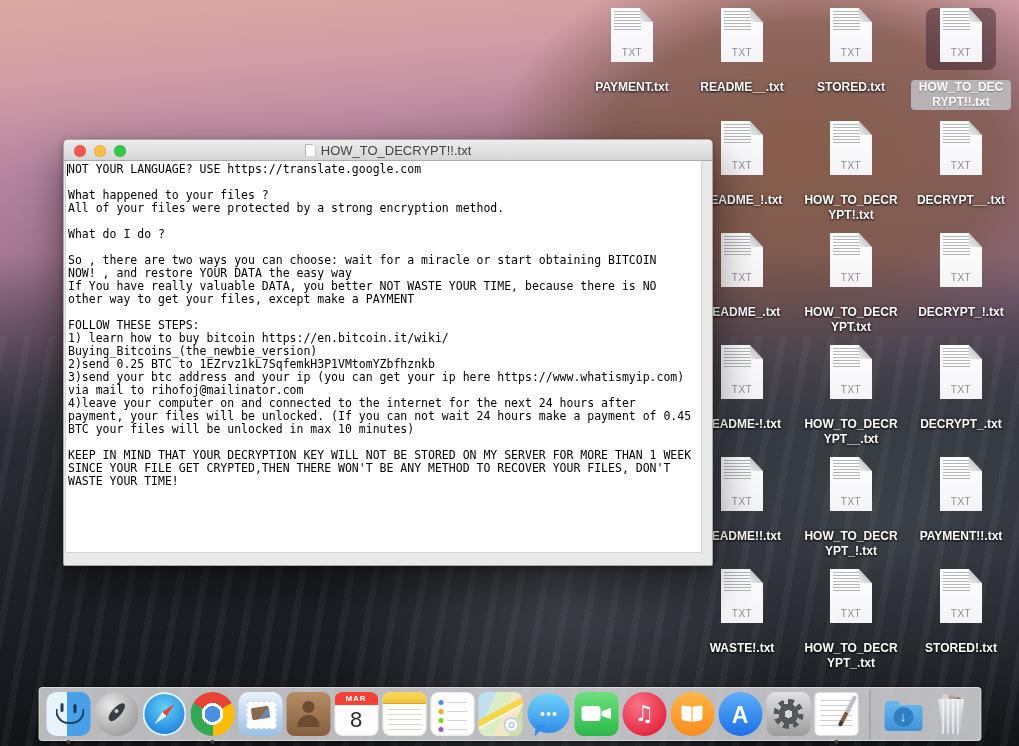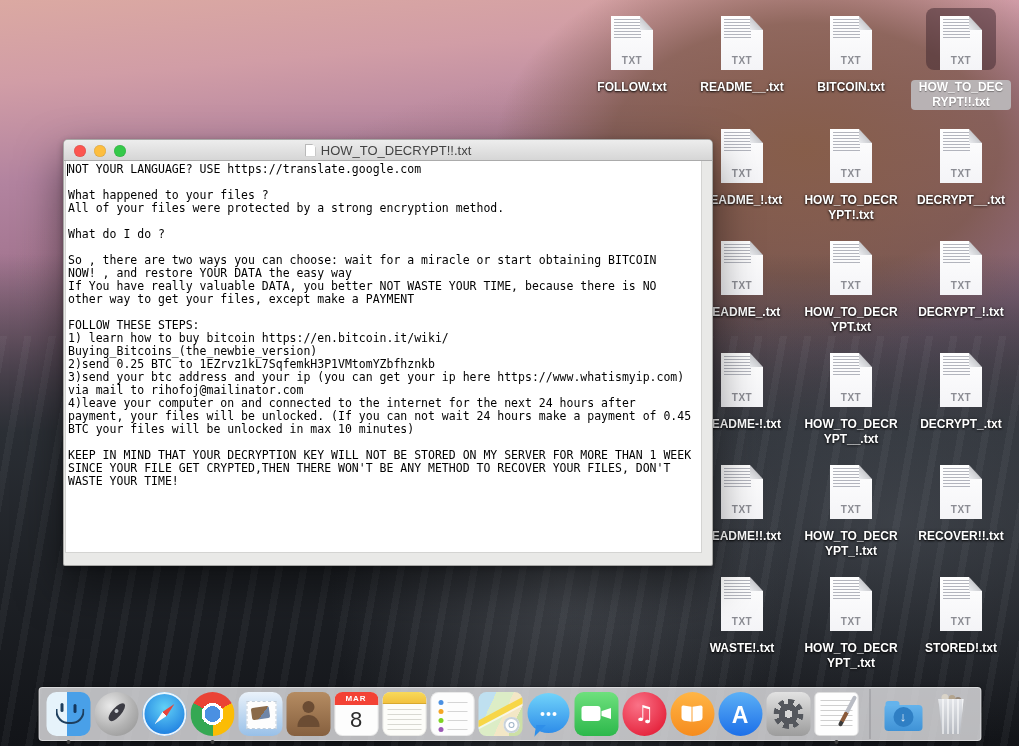--- a/index.html
+++ b/index.html
@@ -21,21 +21,21 @@
       radial-gradient(ellipse 330px 420px at 55% 78%, rgba(150,155,164,.28), rgba(150,155,164,0) 70%),
       radial-gradient(ellipse 520px 300px at 88% 70%, rgba(90,95,104,.45), rgba(90,95,104,0) 75%),
       linear-gradient(to top, #121418 0%, #1e2126 22%, #2b2f35 42%, rgba(43,47,53,0) 66%);
   }
   .wp-streaks { position:absolute; left:0; right:0; top:45%; bottom:0; opacity:.5;
     background:repeating-linear-gradient(100deg, rgba(200,205,212,.10) 0 7px, rgba(0,0,0,0) 7px 24px);
   }
 
   
   .dicon { position:absolute; width:110px; z-index:10; display:flex; flex-direction:column; align-items:center; cursor:default; }
-  .pagewrap { width:70px; height:62px; display:flex; align-items:flex-end; justify-content:center; border-radius:8px;font-weight:bold; }
+  .pagewrap { width:70px; height:62px; display:flex; align-items:flex-start; justify-content:center; border-radius:8px; }
   .dicon.sel .pagewrap { background:rgba(62,38,46,.5); }
   .page { position:relative; width:42px; height:54px;
     background:linear-gradient(180deg,#ffffff 0%,#f4f4f7 100%);
     clip-path:polygon(0 0, 29px 0, 42px 14px, 42px 54px, 0 54px);
     filter:drop-shadow(0 1px 1.5px rgba(0,0,0,.45)); }
   .fold { position:absolute; top:0; right:0; width:13px; height:14px;
     background:linear-gradient(to bottom left, rgba(0,0,0,0) 48%, #c9cace 50%, #eceef1 100%); }
   .plines { position:absolute; left:3px; top:3px; width:27px; height:19px; opacity:.85;
     background:repeating-linear-gradient(180deg,#a6a8b2 0 1px, rgba(0,0,0,0) 1px 3px); }
   .ptype { position:absolute; bottom:4px; left:0; right:0; text-align:center;
@@ -185,41 +185,41 @@
   <div class="wp-streaks"></div>
 
   <div class="dicon" style="left:577px;top:8px">
     <div class="pagewrap">
         <div class="page">
           <div class="plines"></div>
           <span class="ptype">TXT</span>
           <div class="fold"></div>
         </div>
       </div>
-    <div class="dlabel">FOLLOW.txt</div>
+    <div class="dlabel">PAYMENT.txt</div>
   </div>
   <div class="dicon" style="left:687px;top:8px">
     <div class="pagewrap">
         <div class="page">
           <div class="plines"></div>
           <span class="ptype">TXT</span>
           <div class="fold"></div>
         </div>
       </div>
     <div class="dlabel">README__.txt</div>
   </div>
   <div class="dicon" style="left:796px;top:8px">
     <div class="pagewrap">
         <div class="page">
           <div class="plines"></div>
           <span class="ptype">TXT</span>
           <div class="fold"></div>
         </div>
       </div>
-    <div class="dlabel">BITCOIN.txt</div>
+    <div class="dlabel">STORED.txt</div>
   </div>
   <div class="dicon sel" style="left:906px;top:8px">
     <div class="pagewrap">
         <div class="page">
           <div class="plines"></div>
           <span class="ptype">TXT</span>
           <div class="fold"></div>
         </div>
       </div>
     <div class="dlabel">HOW_TO_DECRYPT!!.txt</div>
@@ -335,21 +335,21 @@
     <div class="dlabel">HOW_TO_DECRYPT_!.txt</div>
   </div>
   <div class="dicon" style="left:906px;top:457px">
     <div class="pagewrap">
         <div class="page">
           <div class="plines"></div>
           <span class="ptype">TXT</span>
           <div class="fold"></div>
         </div>
       </div>
-    <div class="dlabel">RECOVER!!.txt</div>
+    <div class="dlabel">PAYMENT!!.txt</div>
   </div>
   <div class="dicon" style="left:687px;top:569px">
     <div class="pagewrap">
         <div class="page">
           <div class="plines"></div>
           <span class="ptype">TXT</span>
           <div class="fold"></div>
         </div>
       </div>
     <div class="dlabel">WASTE!.txt</div>

